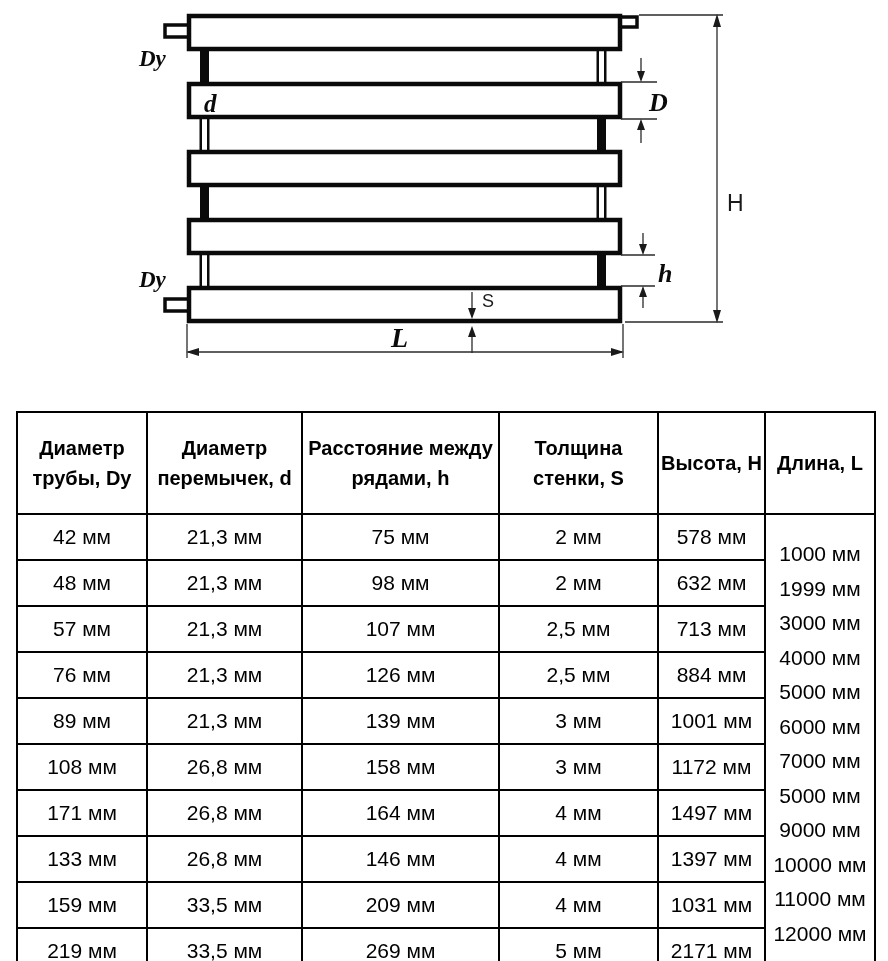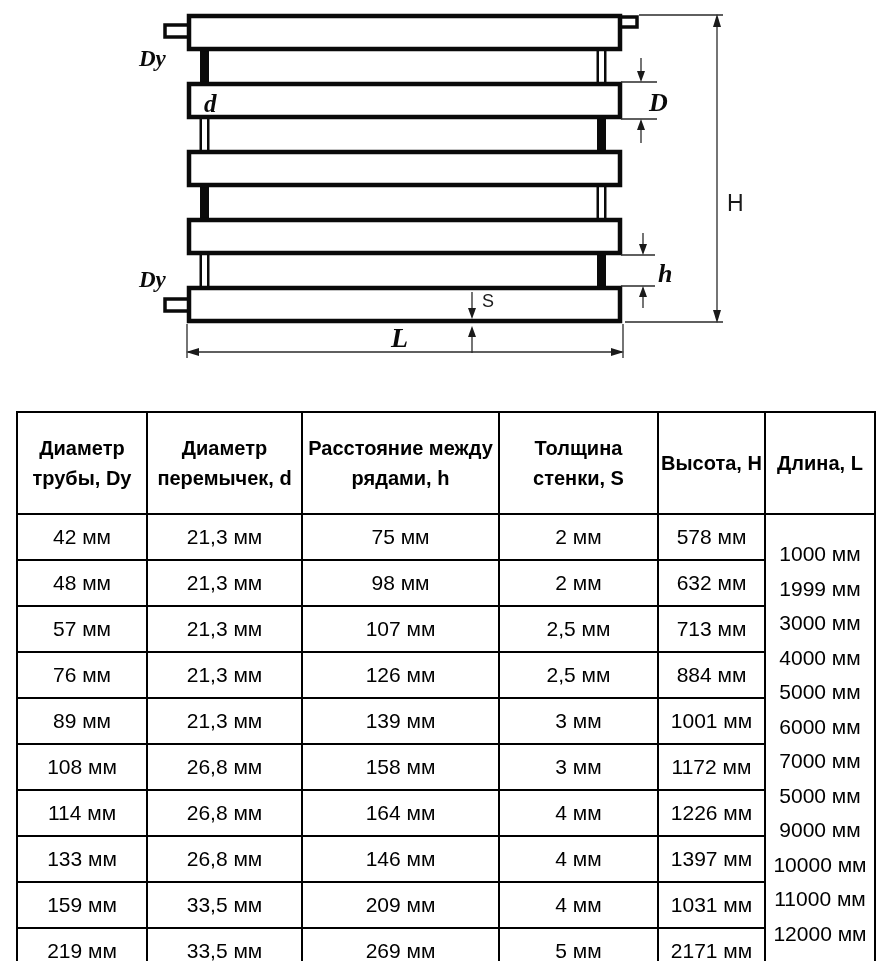--- a/index.html
+++ b/index.html
@@ -182,25 +182,25 @@
         <td>1001 мм</td>
       </tr>
       <tr class="data-row">
         <td>108 мм</td>
         <td>26,8 мм</td>
         <td>158 мм</td>
         <td>3 мм</td>
         <td>1172 мм</td>
       </tr>
       <tr class="data-row">
-        <td>114 мм</td>
+        <td>171 мм</td>
         <td>26,8 мм</td>
         <td>164 мм</td>
         <td>4 мм</td>
-        <td>1226 мм</td>
+        <td>1497 мм</td>
       </tr>
       <tr class="data-row">
         <td>133 мм</td>
         <td>26,8 мм</td>
         <td>146 мм</td>
         <td>4 мм</td>
         <td>1397 мм</td>
       </tr>
       <tr class="data-row">
         <td>159 мм</td>

